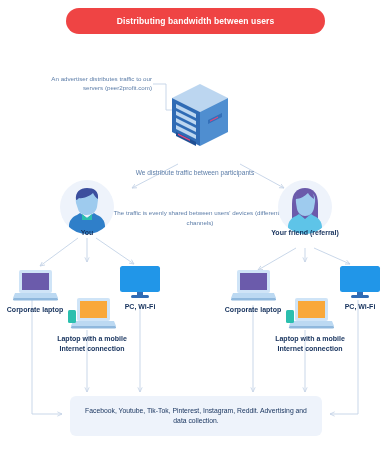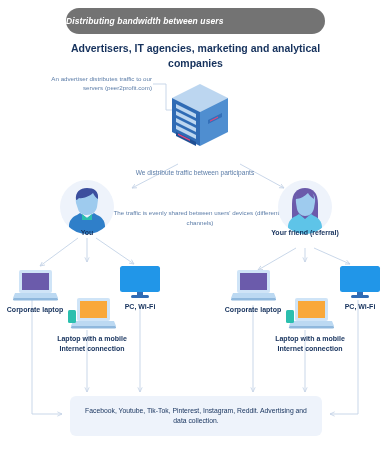--- a/index.html
+++ b/index.html
@@ -6,22 +6,22 @@
   body{
     width:391px;height:450px;background:#ffffff;
     font-family:"Liberation Sans", sans-serif;
     color:#1b3a63;overflow:hidden;position:relative;
   }
   #stage{position:absolute;inset:0;width:391px;height:450px;}
   svg.lines{position:absolute;left:0;top:0;width:391px;height:450px;pointer-events:none;}
 
   .banner{
     position:absolute;left:66px;top:8px;width:259px;height:26px;
-    background:#737373;border-radius:13px;
-    display:flex;align-items:center;font-style:italic;
+    background:#ef4444;border-radius:13px;
+    display:flex;align-items:center;justify-content:center;
   }
   .banner span{
     color:#ffffff;font-size:8.5px;font-weight:bold;letter-spacing:.1px;
   }
 
   .headline{
     position:absolute;left:55px;top:41px;width:281px;
     text-align:center;font-size:10.5px;font-weight:bold;
     line-height:15px;color:#15315c;
   }
@@ -106,21 +106,20 @@
 
       <path d="M32,300 L32,414 L62,414"></path>
       <path d="M358,300 L358,414 L330,414"></path>
     </g>
   </svg>
 
   <div class="banner">
     <span>Distributing bandwidth between users</span>
   </div>
 
-  <div class="headline">Advertisers, IT agencies, marketing and analytical companies</div>
 
   <div class="advertiser-note">An advertiser distributes traffic to our servers (peer2profit.com)</div>
 
   <div class="server-wrap">
     <svg width="64" height="68" viewBox="0 0 64 68">
 
       <path d="M32,2 L60,16 L32,30 L4,16 Z" fill="#bcd6f0"></path>
 
       <path d="M4,16 L32,30 L32,64 L4,50 Z" fill="#2f6bb5"></path>
 

